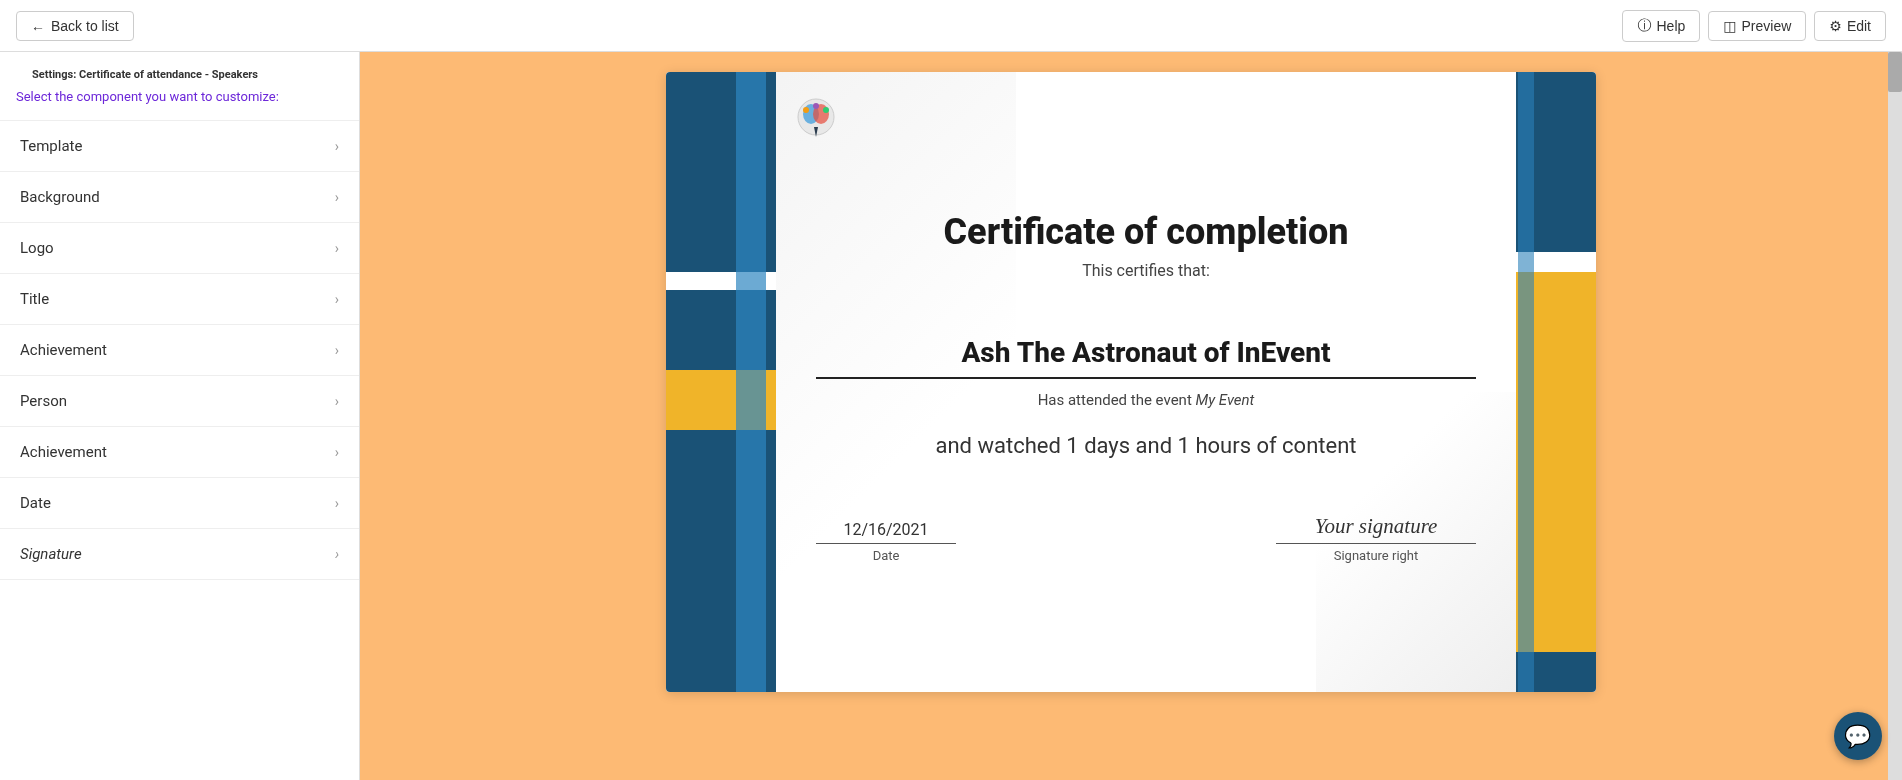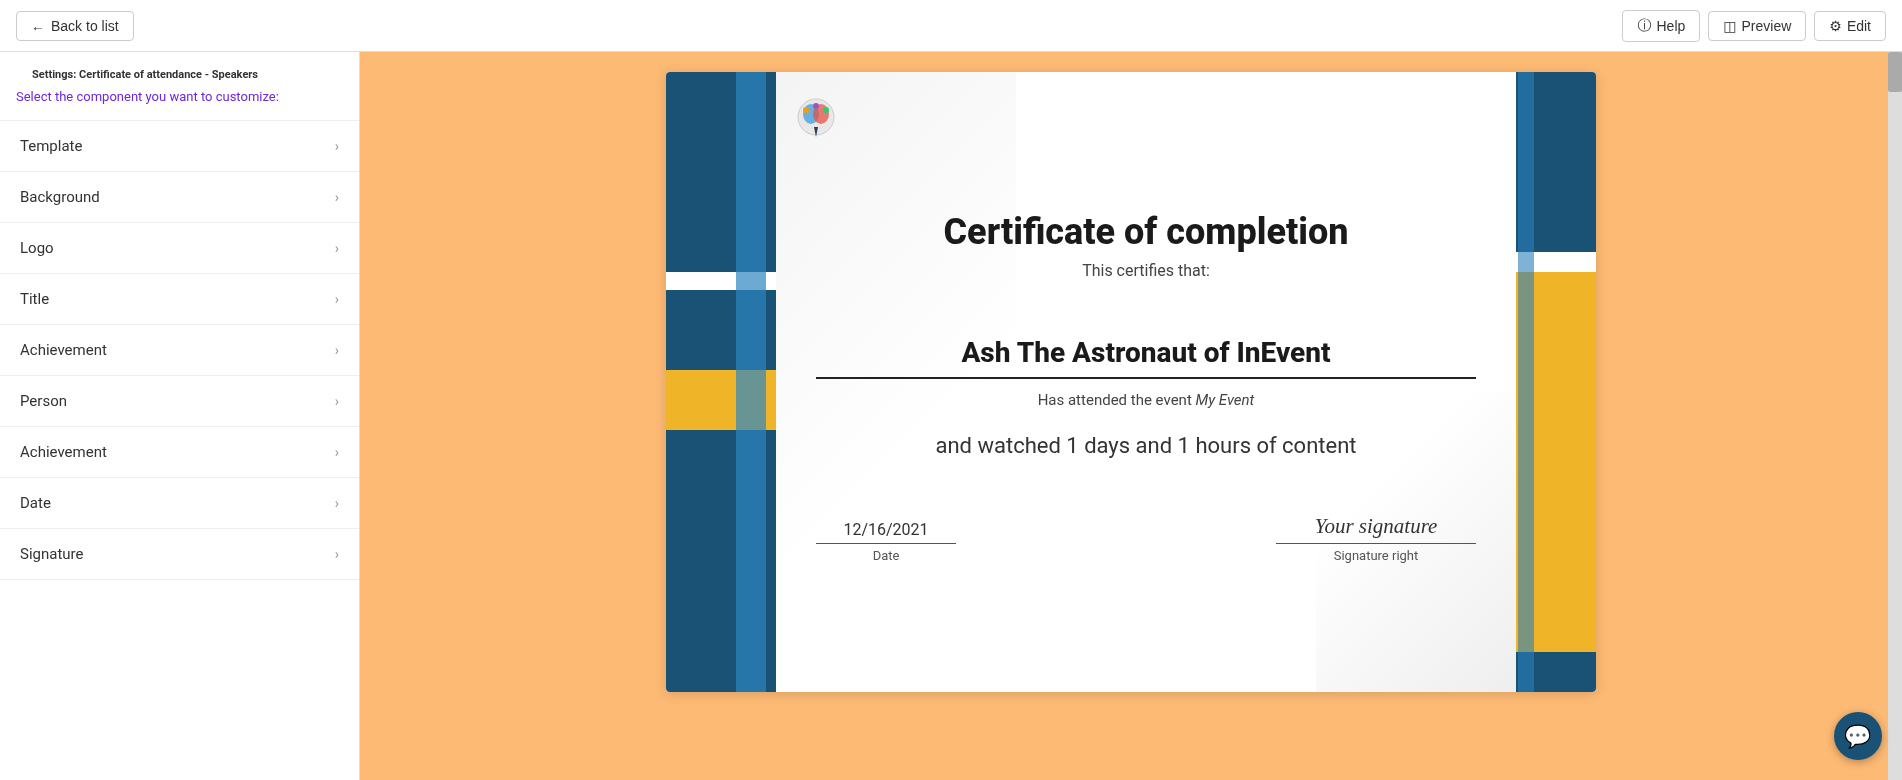--- a/index.html
+++ b/index.html
@@ -35,21 +35,21 @@
       padding: 16px 0;
     }
     .sidebar-heading { padding: 0 32px 8px; font-size: 11px; color: #333; font-weight: 700; }
     .sidebar-sub { padding: 0 16px 16px; font-size: 13px; color: #6d28d9; }
     .sidebar-item {
       display: flex; align-items: center; justify-content: space-between;
       padding: 16px 20px; border-top: 1px solid #eee;
       cursor: pointer; font-size: 15px; color: #333;
       background: #fff;
     }
-    .sidebar-item:last-child { border-bottom: 1px solid #eee; }
+    .sidebar-item:last-child { border-bottom: 1px solid #eee; font-style: italic; }
     .chevron { color: #999; font-size: 14px; }
 
     
     .preview-area {
       flex: 1; overflow: auto; background: #fdba74;
       padding: 20px; display: flex; justify-content: center; align-items: flex-start;
       position: relative;
     }
 
     

